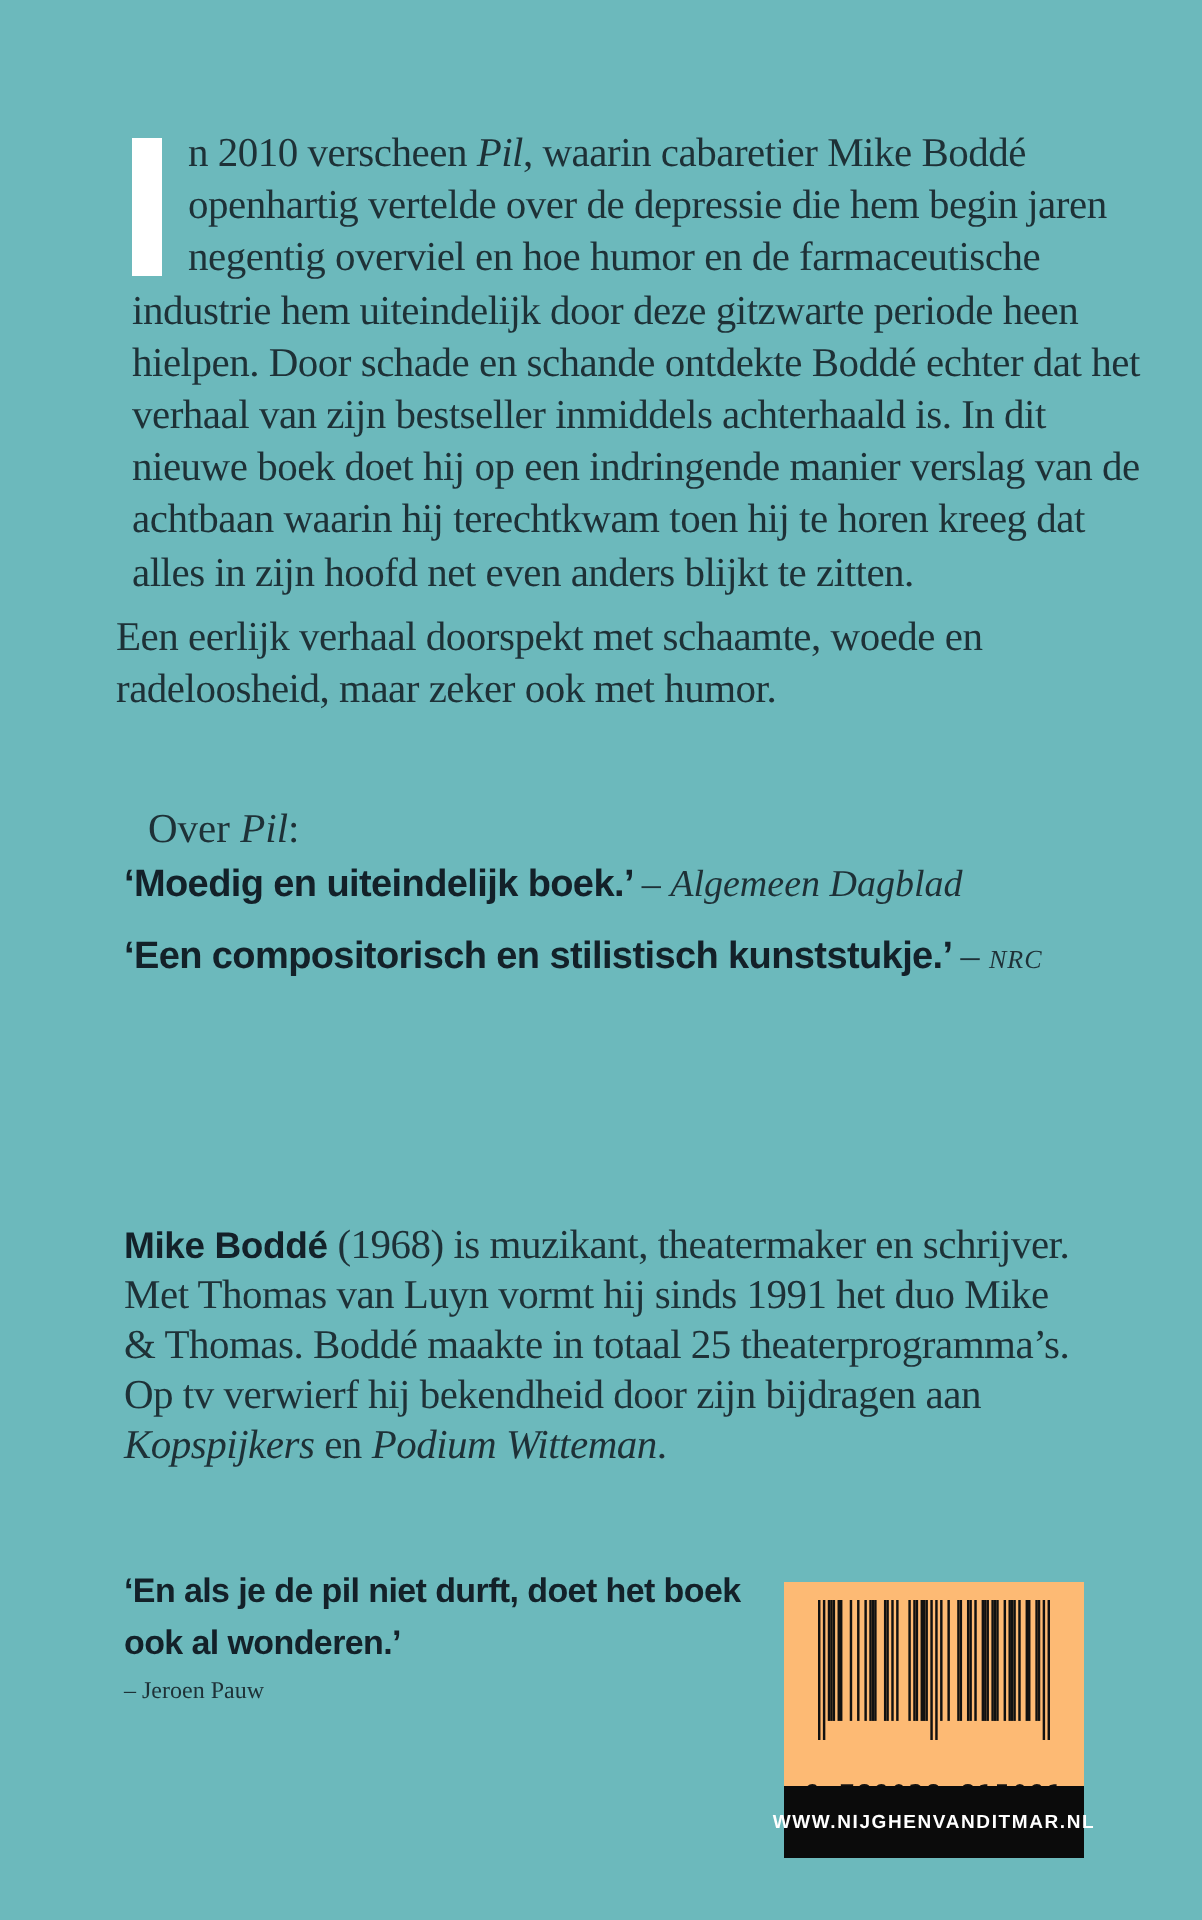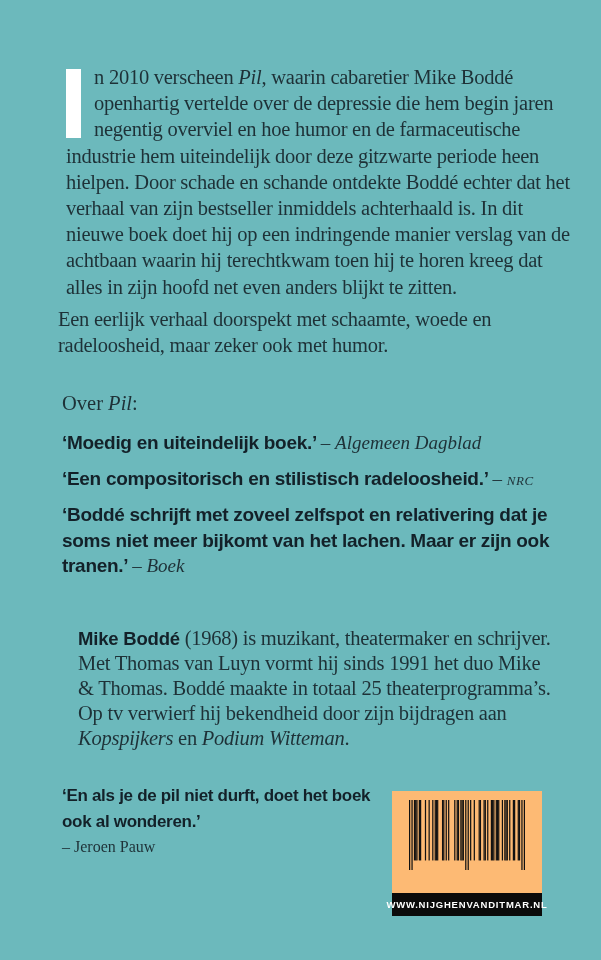--- a/index.html
+++ b/index.html
@@ -30,21 +30,21 @@
     font-size: 8px;
     overflow: hidden;
   }
   .p2 {
     position: absolute; left: 58px; top: 306px; width: 505px;
     font-size: 20.5px; line-height: 26px; letter-spacing: -0.25px;
     margin: 0;
   }
   .over-heading {
     position: absolute; left: 62px; top: 392px;
-    font-size: 20.5px; margin: 0;
+    font-size: 20.5px; margin: 12px;
   }
   
   .quote {
     position: absolute; left: 62px; width: 505px;
     font-family: "Liberation Sans", sans-serif;
     font-weight: 700;
     font-size: 19px; line-height: 25.5px; letter-spacing: -0.3px;
     color: #132129;
     margin: 0;
   }
@@ -57,41 +57,41 @@
     letter-spacing: 0;
     color: #1e3137;
     font-size: 19px;
   }
   .q-src { }
   .q-src.sc { font-size: 13px; letter-spacing: 0.5px; }
   
   .bio {
     position: absolute; left: 62px; top: 610px; width: 480px;
     font-size: 20.5px; line-height: 25px; letter-spacing: -0.25px;
-    margin: 16px;
+    margin: 0;
   }
   .bio-name {
     font-family: "Liberation Sans", sans-serif;
     font-weight: 700;
     font-size: 18.5px;
     letter-spacing: -0.2px;
     color: #132129;
   }
   
   .fq-text {
     position: absolute; left: 62px; top: 783px; width: 340px;
     font-family: "Liberation Sans", sans-serif;
     font-weight: 700;
     font-size: 17px; line-height: 26px; letter-spacing: -0.3px;
     color: #132129;
     margin: 0;
   }
   .fq-attr {
     position: absolute; left: 62px; top: 838px;
-    font-size: 16px; margin: 0;
+    font-size: 12px; margin: 0;
   }
   
   .barcode-box {
     position: absolute; left: 392px; top: 791px;
     width: 150px; height: 120px;
     background: #fdba74;
   }
   .barcode-bars {
     position: absolute; left: 17px; top: 9px;
     width: 116px; height: 70px;
@@ -100,21 +100,21 @@
   .isbn {
     position: absolute; left: 0; right: 0; bottom: 5px;
     text-align: center;
     font-family: "DejaVu Sans Mono", monospace;
     font-size: 13.5px; letter-spacing: 0.5px;
     color: #111111;
     white-space: pre;
   }
   .website-strip {
     position: absolute; left: 392px; top: 893px;
-    width: 150px; height: 23px;
+    width: 150px; height: 36px;
     background: #0b0b0b;
     display: flex; align-items: center; justify-content: center;
   }
   .website-strip span {
     font-family: "Liberation Sans", sans-serif;
     font-weight: 700;
     font-size: 9.5px; letter-spacing: 0.8px;
     color: #ffffff;
     white-space: nowrap;
   }
@@ -135,30 +135,25 @@
     <span>Over </span><i>Pil</i><span>:</span>
   </p>
 
   <p class="quote q1">
     <span class="q-text">‘Moedig en uiteindelijk boek.’</span>
     <span class="q-attr"><span>–</span>
     <i class="q-src">Algemeen Dagblad</i></span>
   </p>
 
   <p class="quote q2">
-    <span class="q-text">‘Een compositorisch en stilistisch radeloosheid.’</span>
+    <span class="q-text">‘Een compositorisch en stilistisch kunststukje.’</span>
     <span class="q-attr"><span>–</span>
     <i class="q-src sc">NRC</i></span>
   </p>
 
-  <p class="quote q3">
-    <span class="q-text">‘Boddé schrijft met zoveel zelfspot en relativering dat je soms niet meer bijkomt van het lachen. Maar er zijn ook tranen.’</span>
-    <span class="q-attr"><span>–</span>
-    <i class="q-src">Boek</i></span>
-  </p>
 
   <p class="bio">
     <b class="bio-name">Mike Boddé</b><span> (1968) is muzikant, theatermaker en schrijver. Met Thomas van Luyn vormt hij sinds 1991 het duo Mike &amp; Thomas. Boddé maakte in totaal 25 theaterprogramma’s. Op tv verwierf hij bekendheid door zijn bijdragen aan </span><i>Kopspijkers</i><span> en </span><i>Podium Witteman</i><span>.</span>
   </p>
 
   <p class="fq-text">‘En als je de pil niet durft, doet het boek ook al wonderen.’</p>
   <p class="fq-attr">– Jeroen Pauw</p>
 
   <div class="barcode-box">
     <svg class="barcode-bars" viewBox="0 0 95 66" preserveAspectRatio="none" aria-hidden="true">

